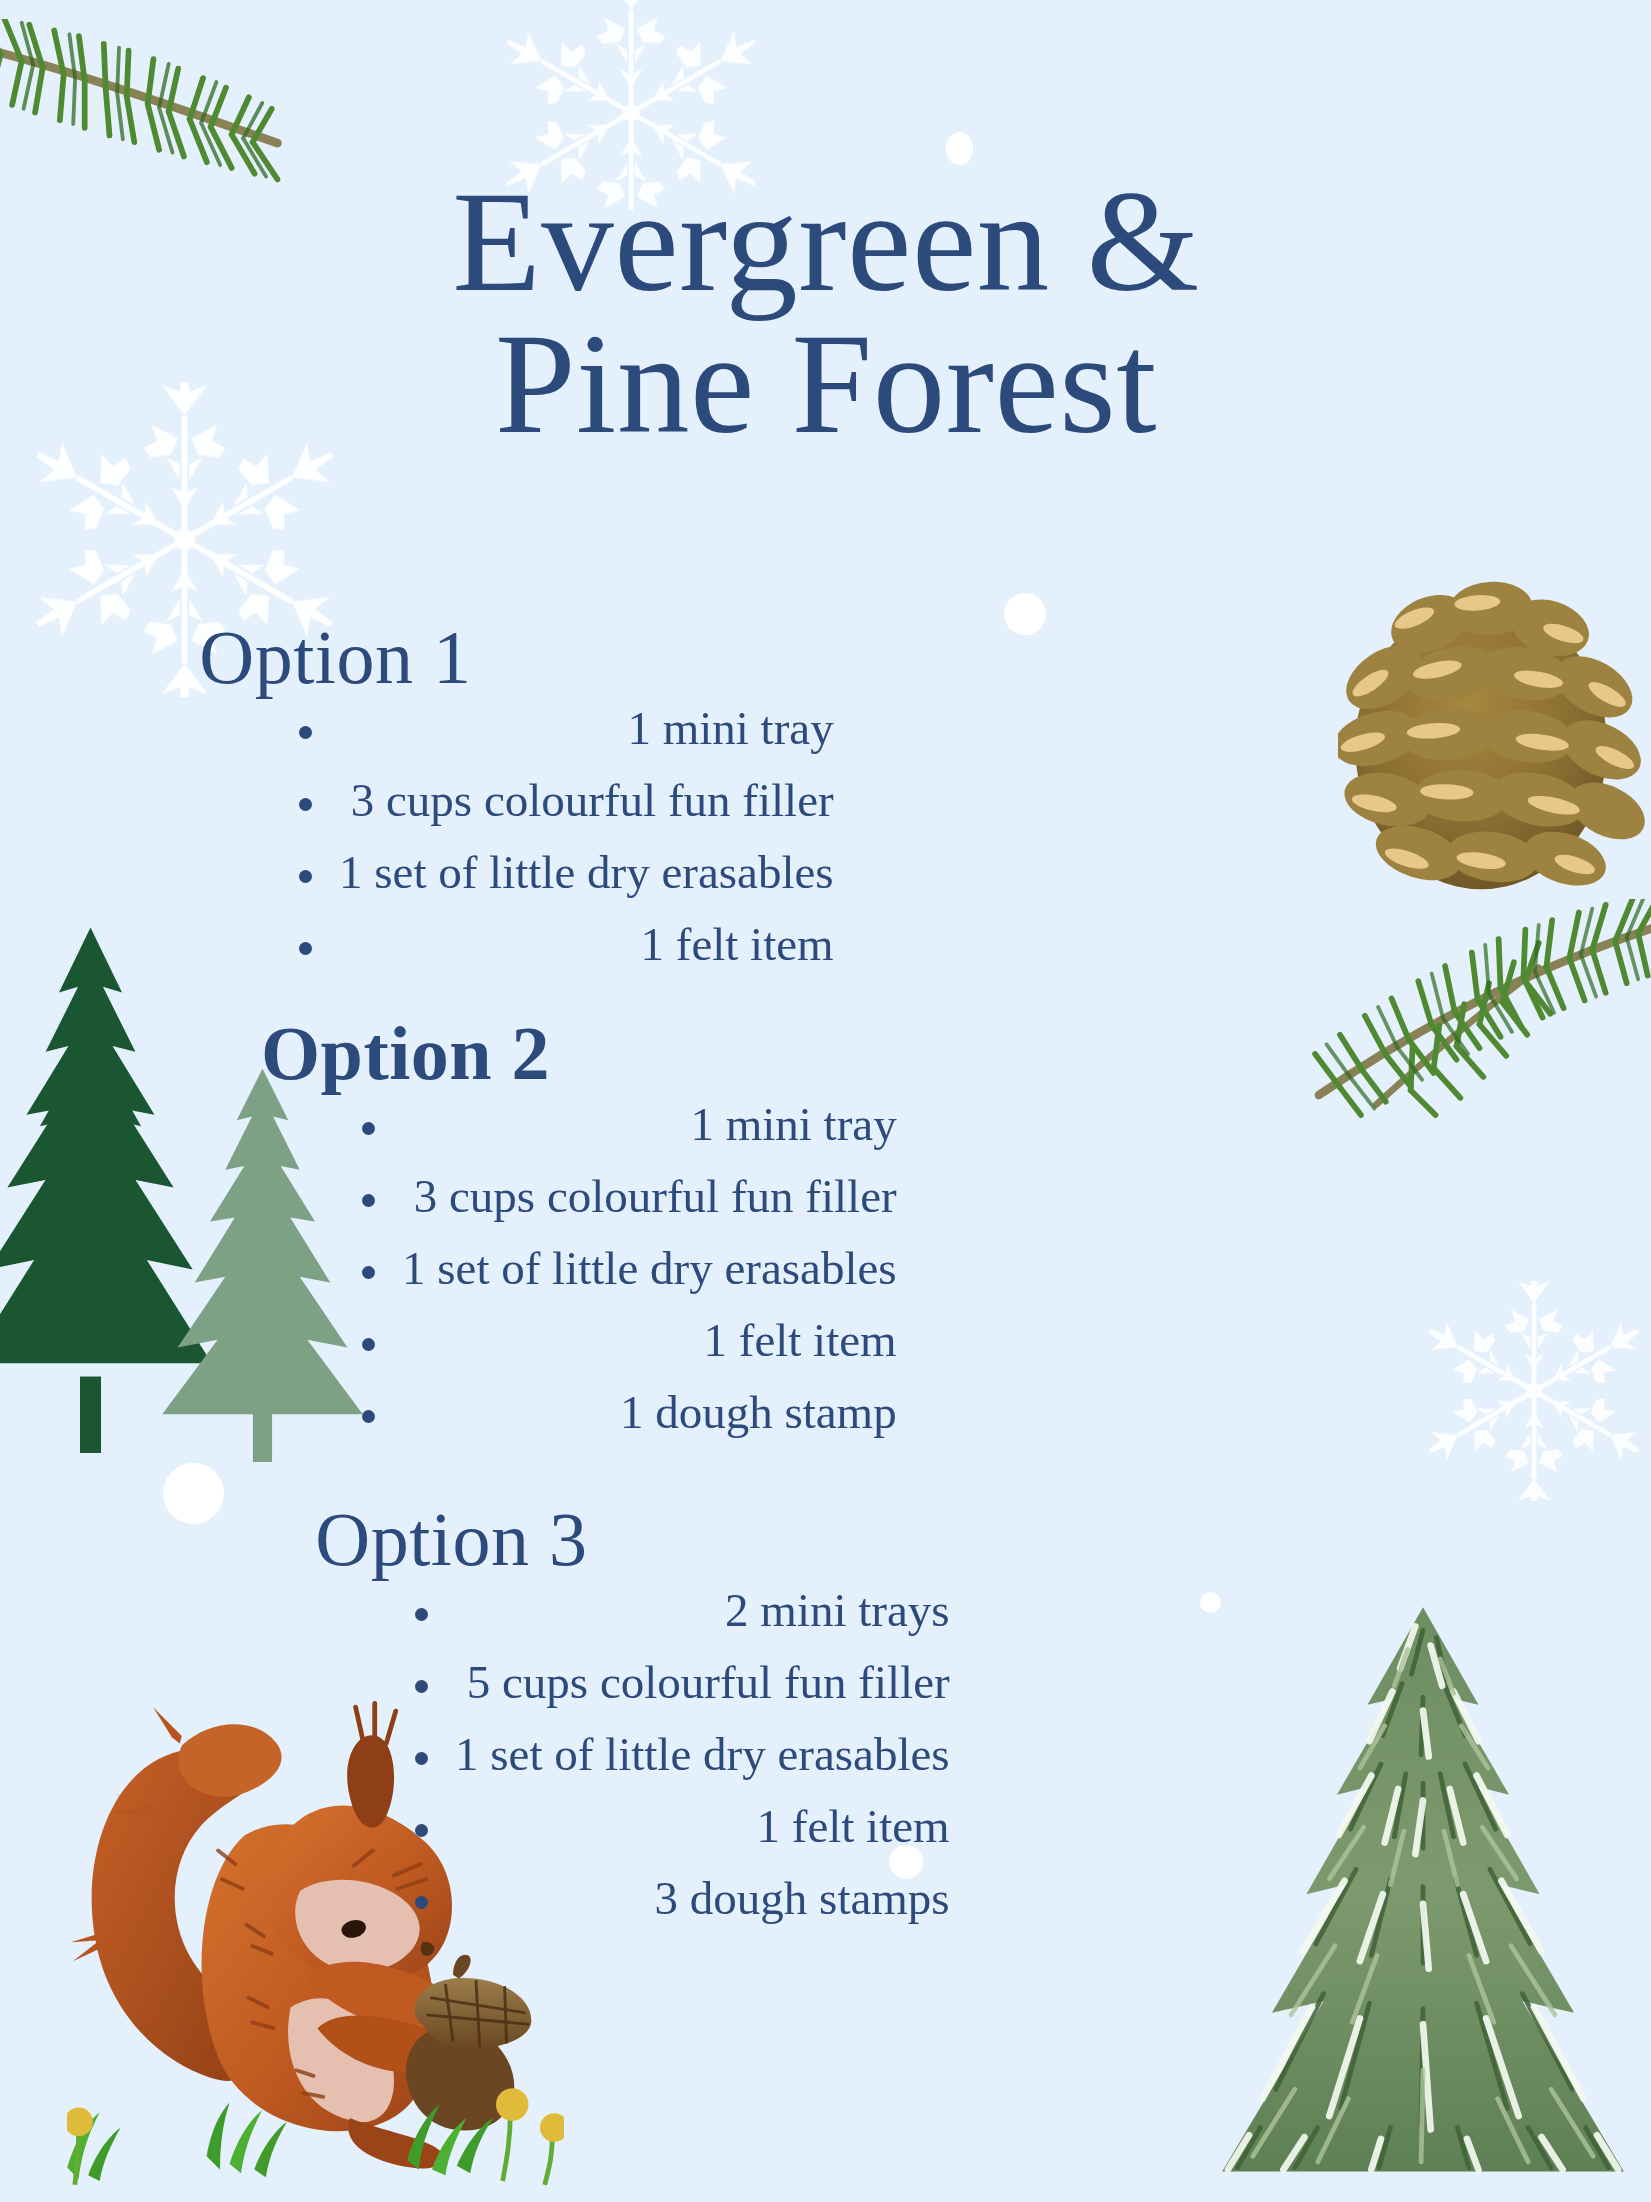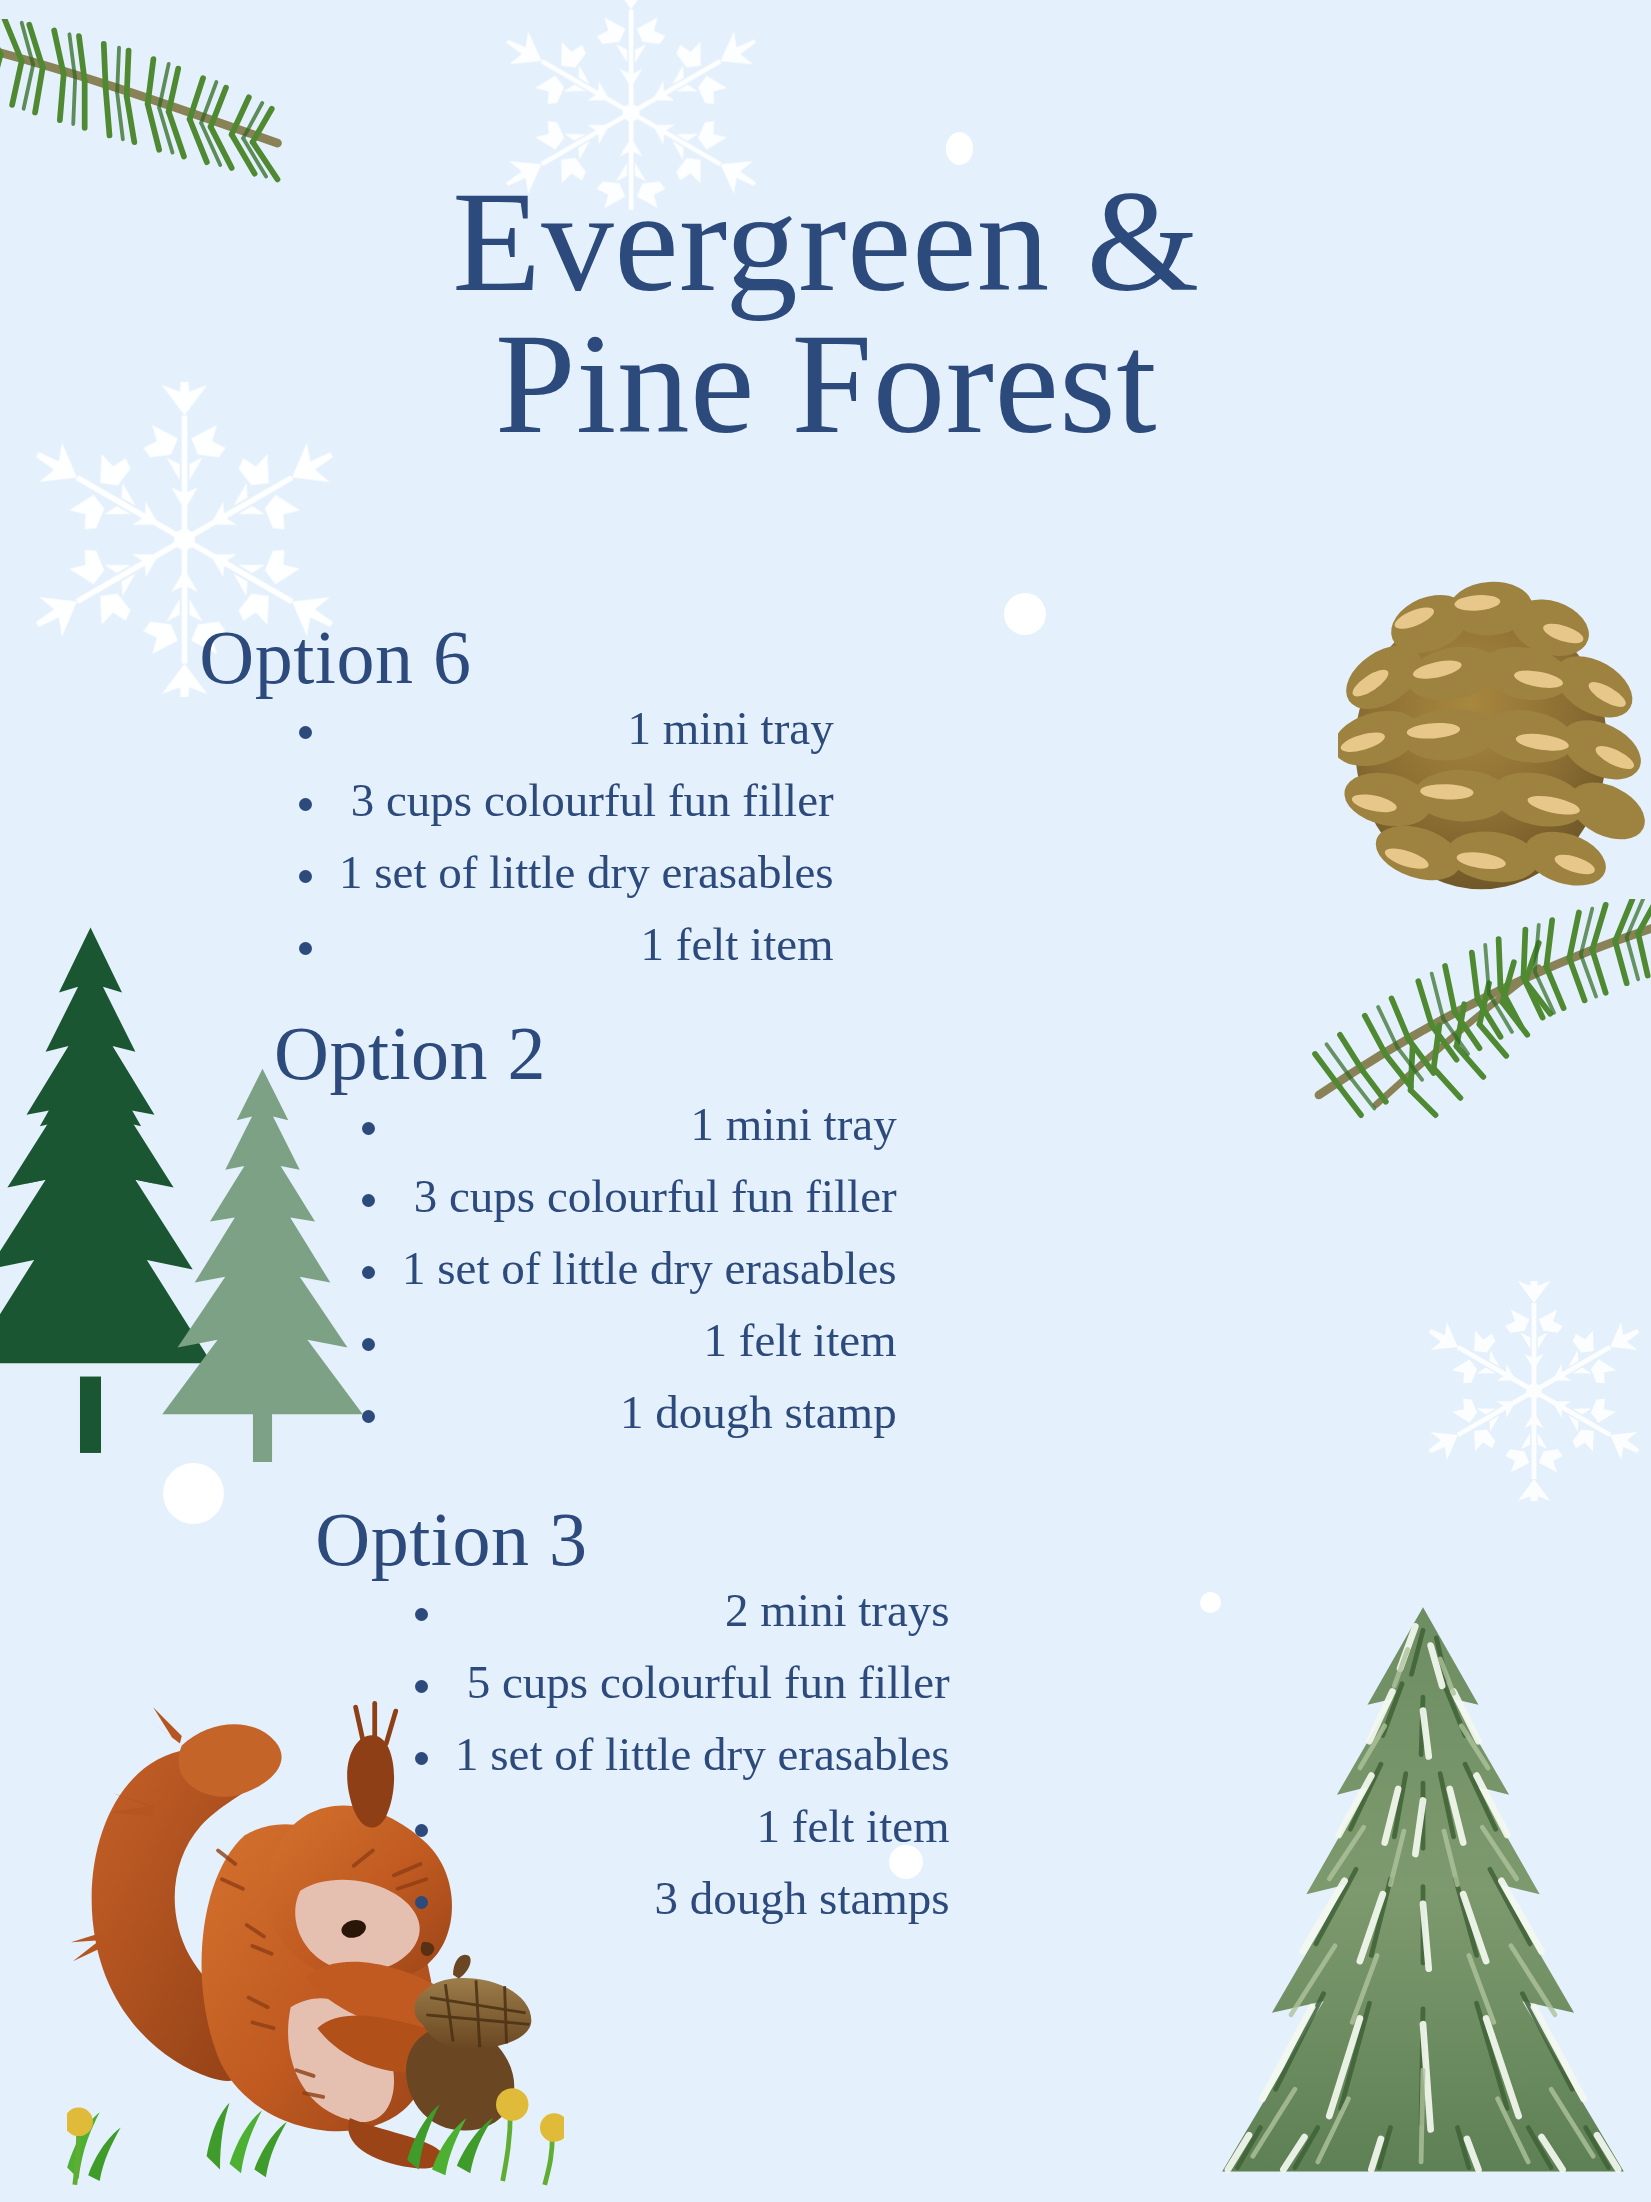--- a/index.html
+++ b/index.html
@@ -82,21 +82,21 @@
     border-radius:50%;
     background:#2d4a7c;
   }
 
   
   #sec1{left:184px; top:619px;}
   #sec1 .opt-head{margin-left:15.3px;}
   #sec1 ul.items{margin-left:111px;}
 
   #sec2{left:247px; top:1015px;}
-  #sec2 .opt-head{margin-left:27px;}
+  #sec2 .opt-head{margin-left:14px;font-weight:bold;}
   #sec2 ul.items{margin-left:111px;}
 
   #sec3{left:300px; top:1501px;}
   #sec3 .opt-head{margin-left:15.3px;}
   #sec3 ul.items{margin-left:111px;}
 </style>
 </head>
 <body>
 
 <div class="page">
@@ -696,21 +696,21 @@
   <div class="dot" style="left:1200px;top:1592px;width:21px;height:21px;"></div>
 
   <div class="content">
 
     <div class="title">
       <span>Evergreen &amp;</span>
       <span class="l2">Pine Forest</span>
     </div>
 
     <div class="section" id="sec1">
-      <div class="opt-head">Option 6</div>
+      <div class="opt-head">Option 1</div>
       <ul class="items">
         <li>1 mini tray</li>
         <li>3 cups colourful fun filler</li>
         <li>1 set of little dry erasables</li>
         <li>1 felt item</li>
       </ul>
     </div>
 
     <div class="section" id="sec2">
       <div class="opt-head">Option 2</div>

